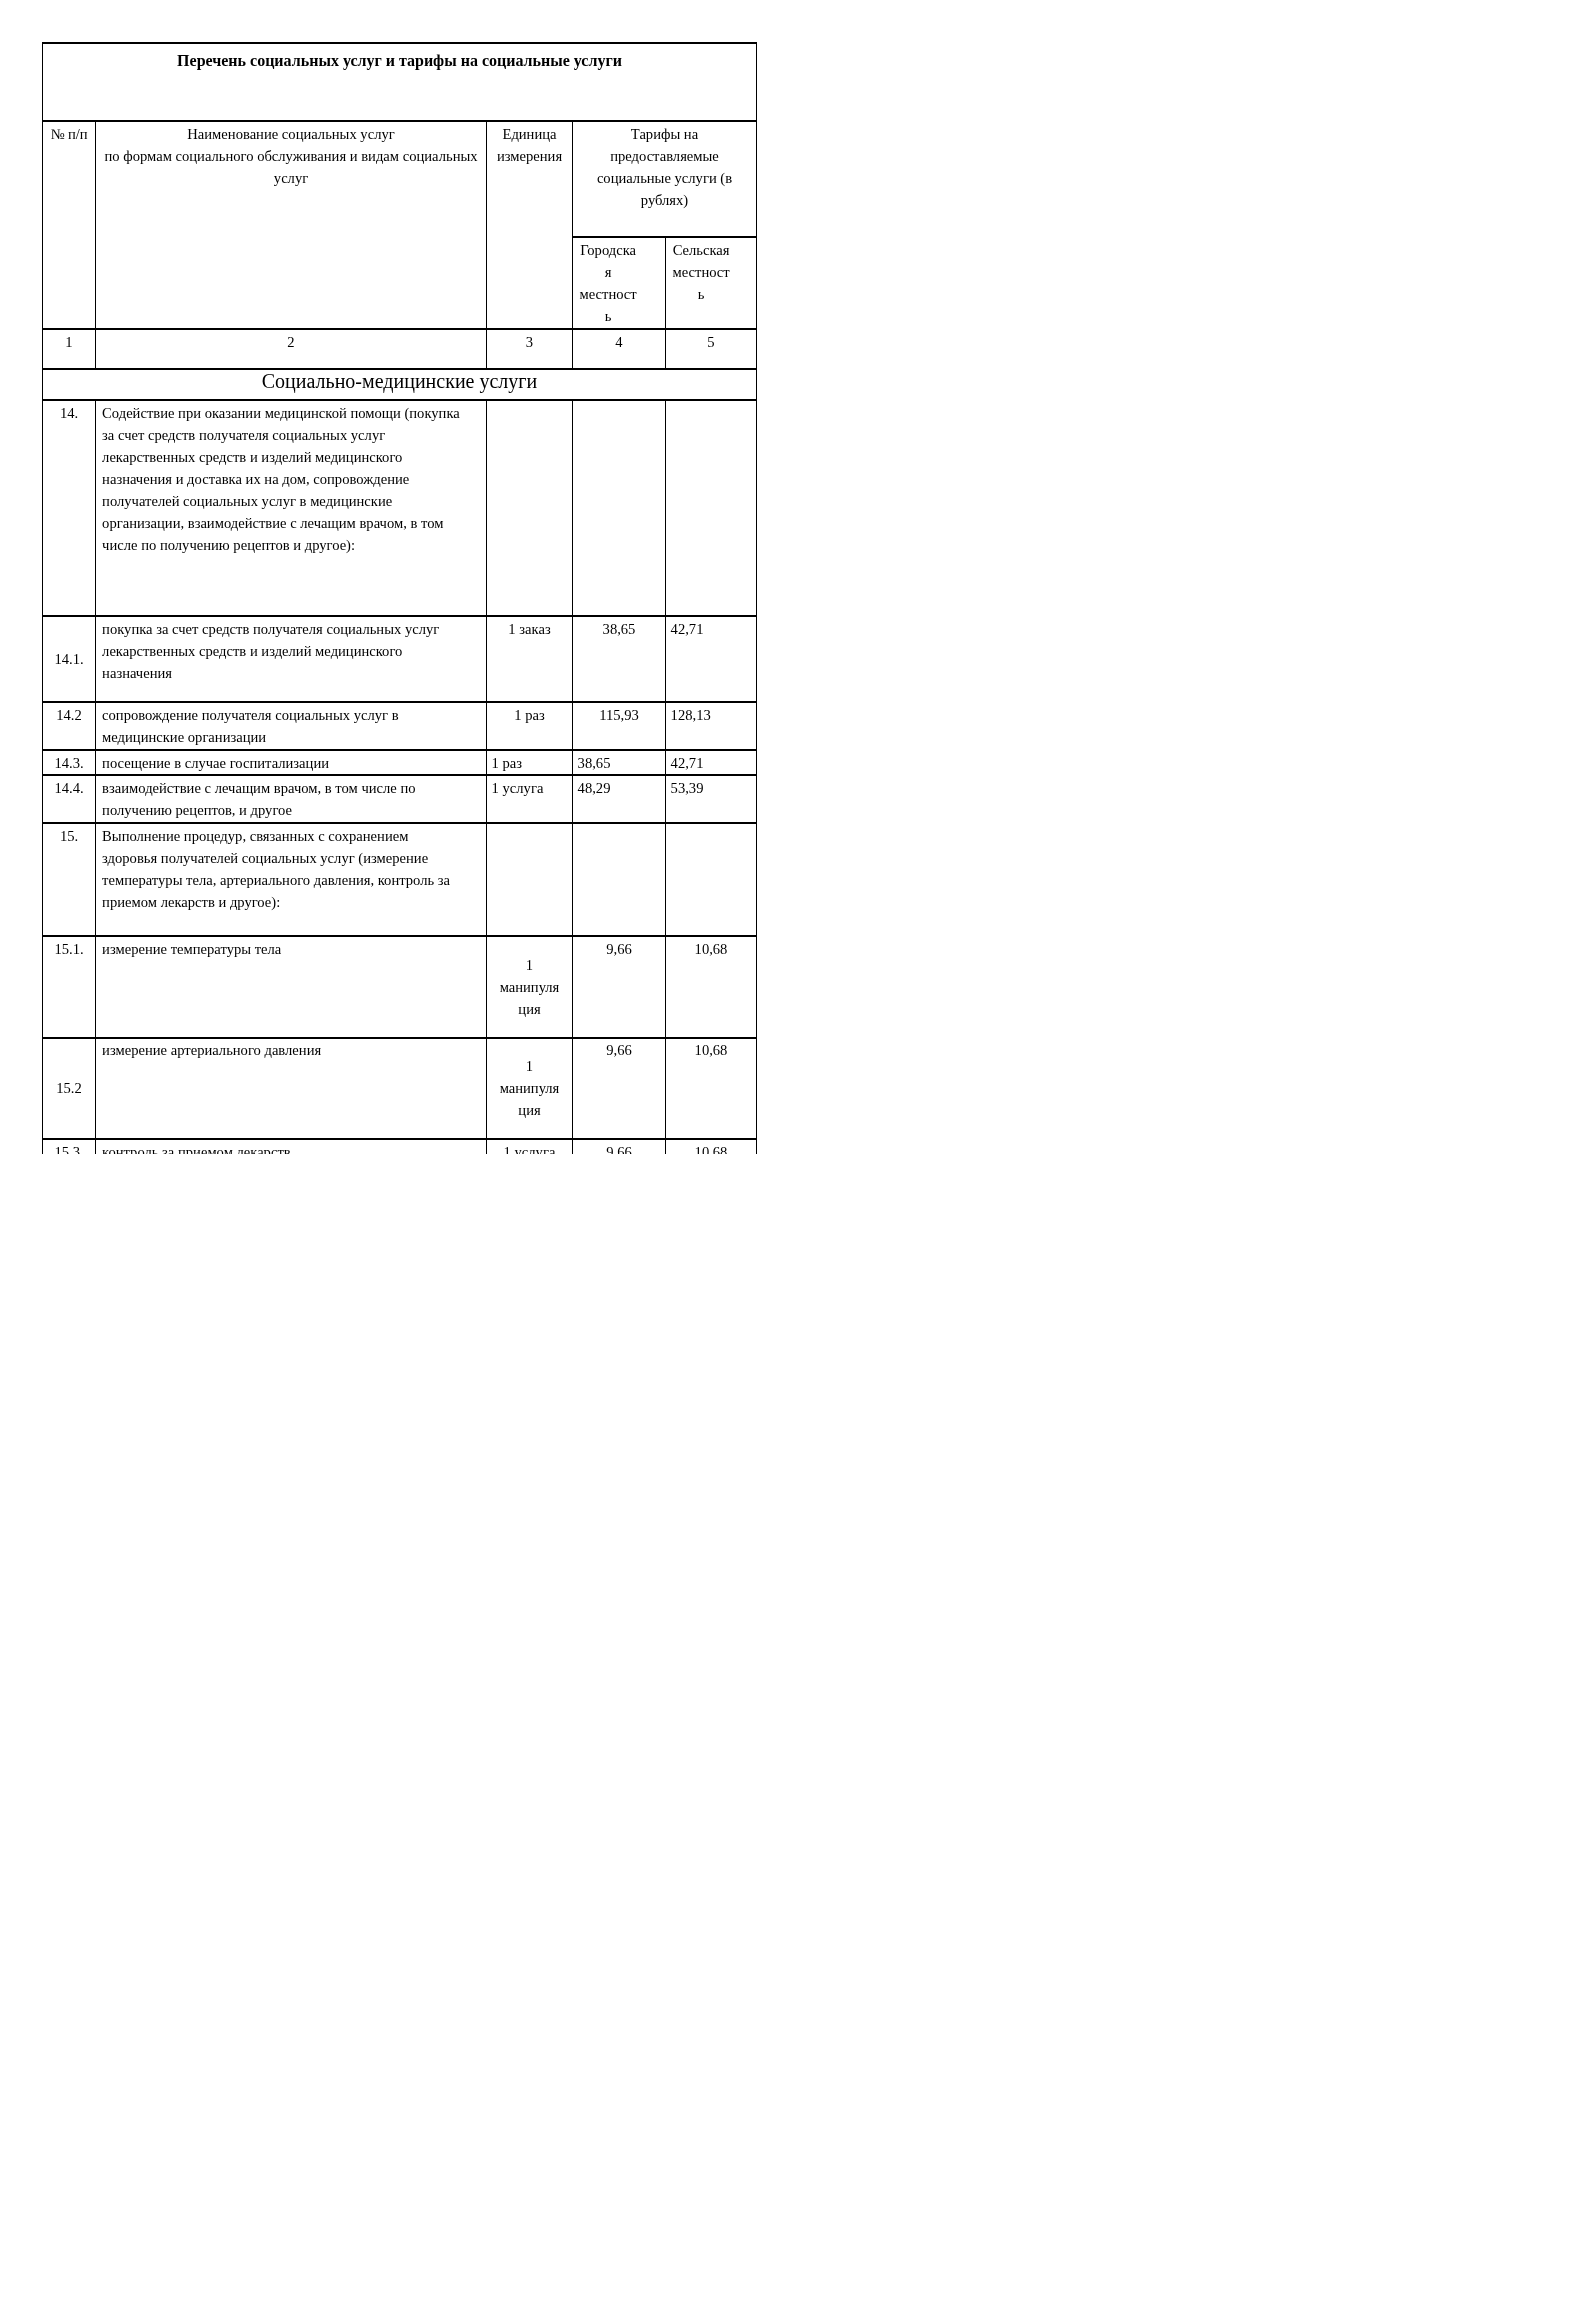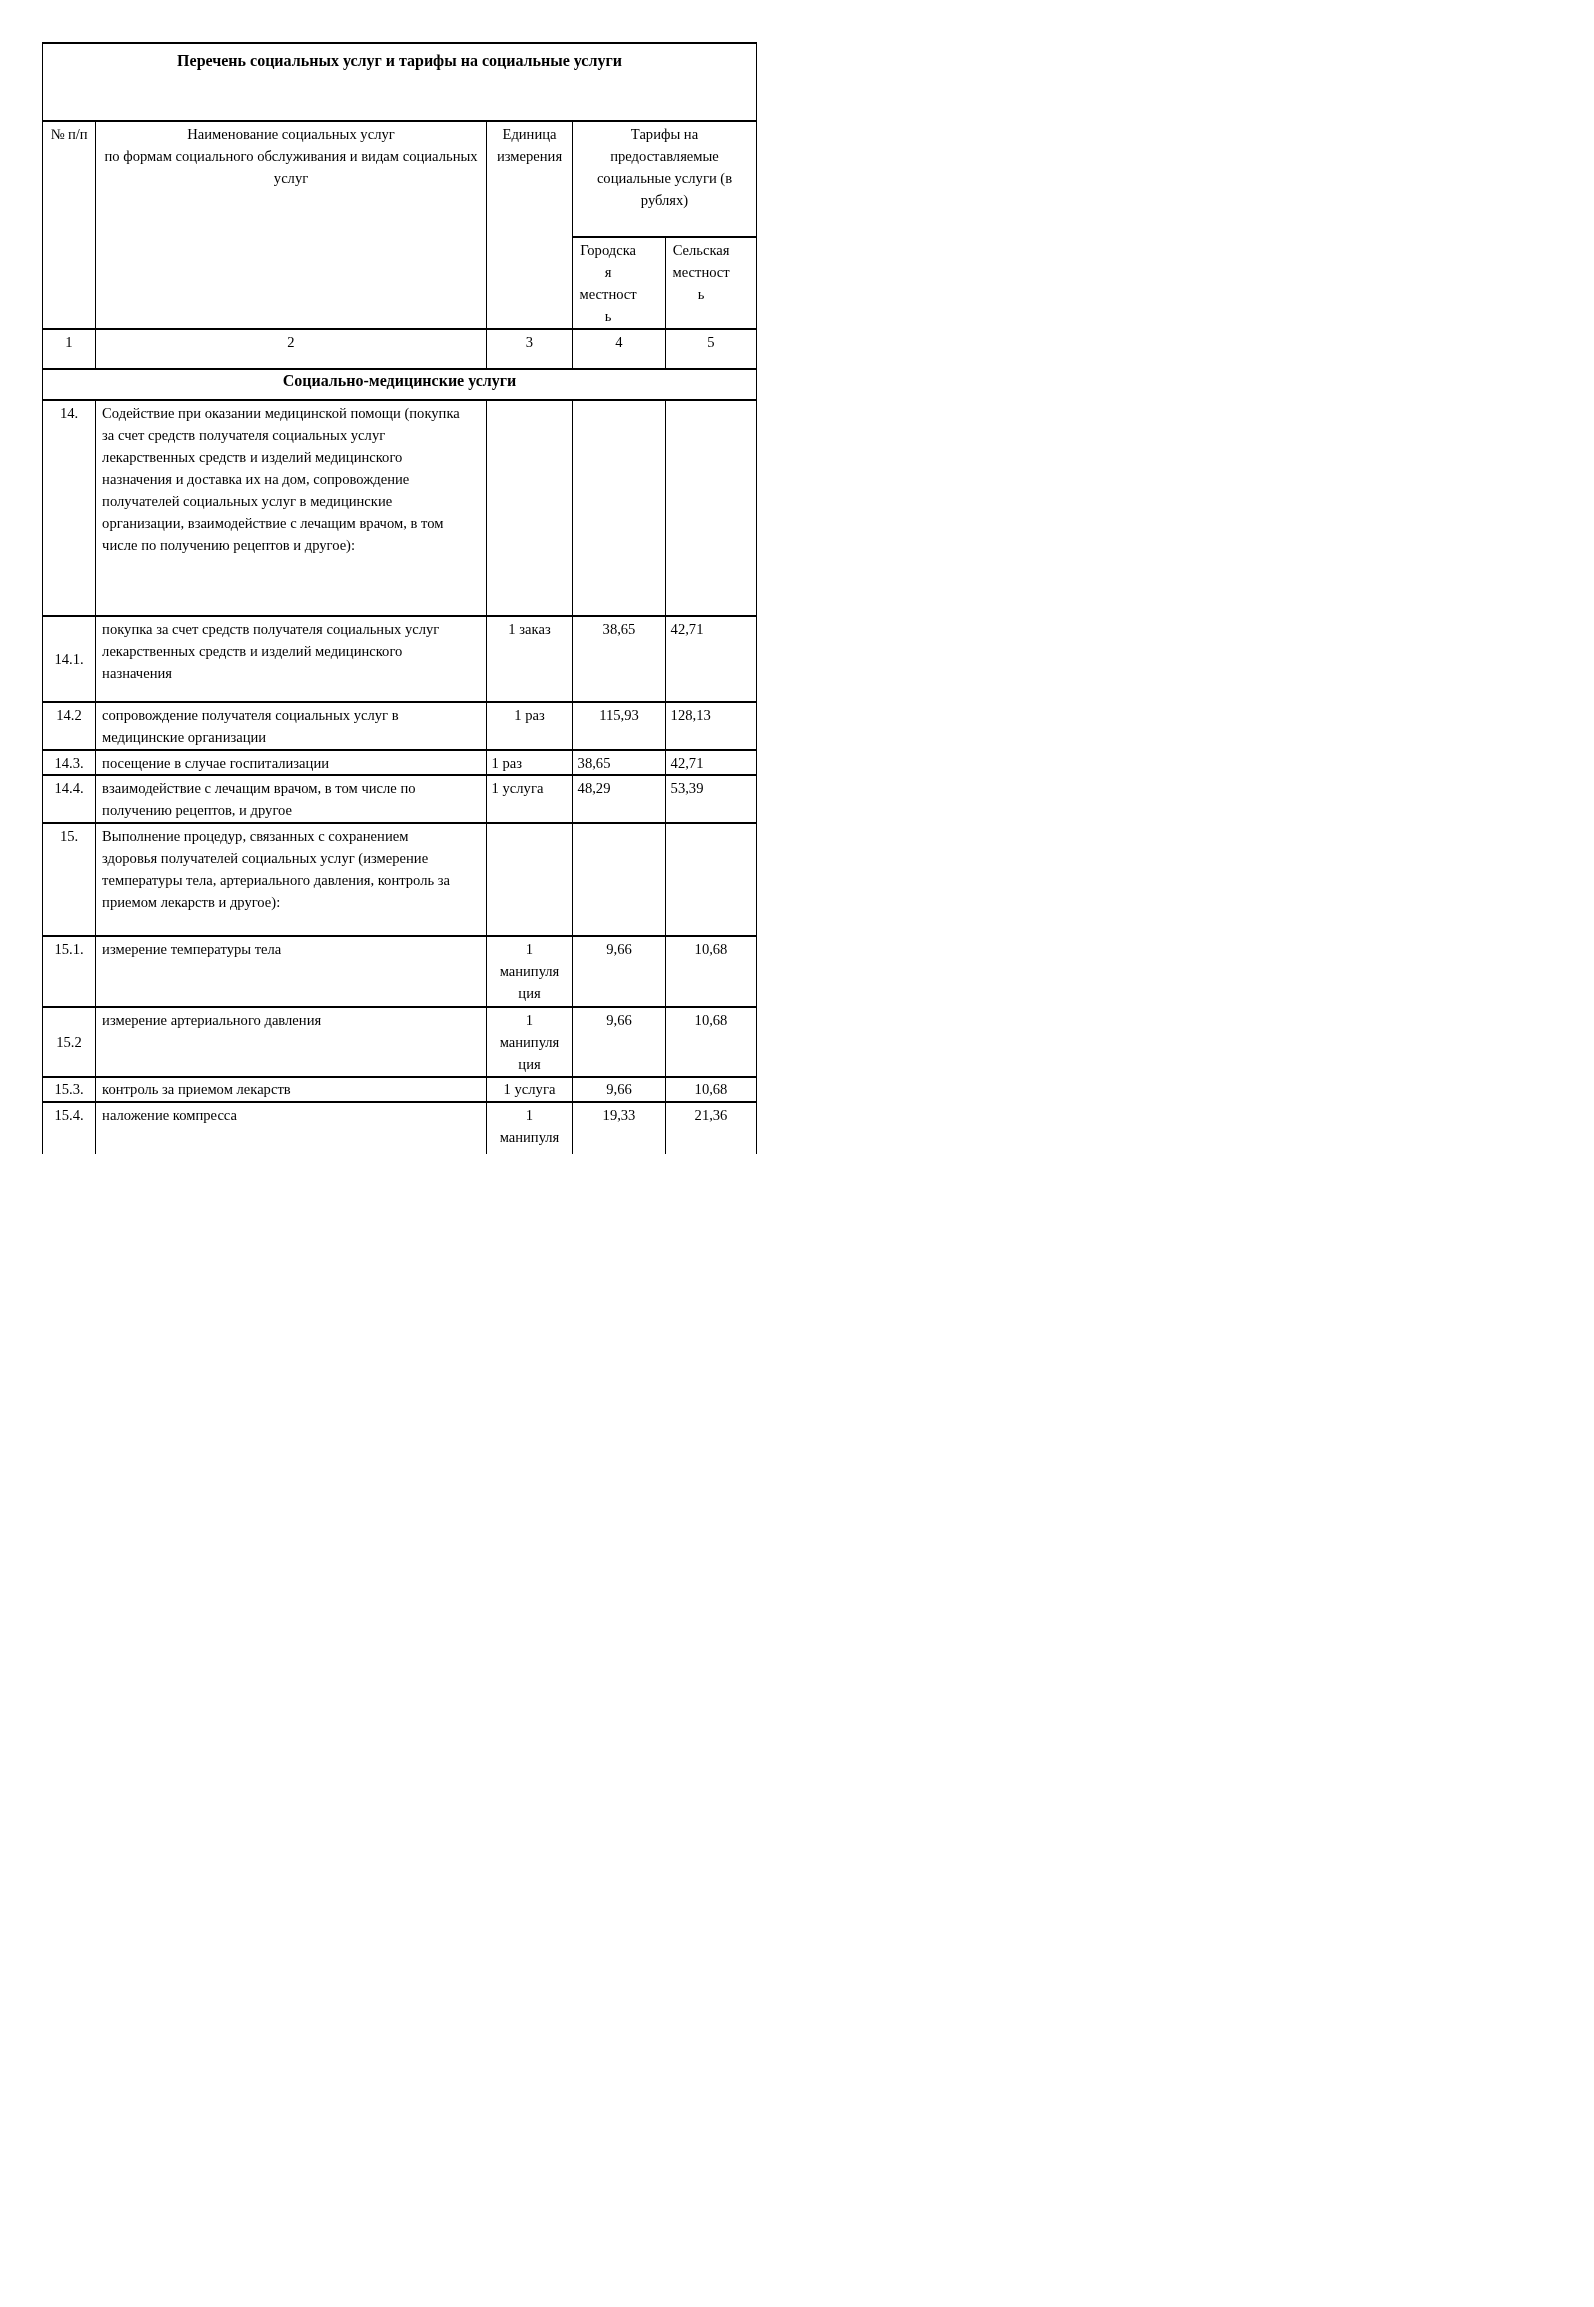--- a/index.html
+++ b/index.html
@@ -44,39 +44,39 @@
     height: 69px;
     font-weight: bold;
     font-size: 16px;
     padding-top: 6.1px;
   }
   .hdr-main td { height: 113px; }
   .hdr-sub td  { height: 67px; }
   .idx-row td  { height: 36px; }
   .section-row td {
     height: 28px;
-    font-weight: bold;
-    font-size: 16px;
+    font-weight: normal;
+    font-size: 20px;
   }
 
   td.name {
     text-align: left;
     padding: 0.8px 23px 0.8px 6.1px;
   }
   td.l { text-align: left; }
   td.vm { vertical-align: middle; }
 
   .loc-narrow {
     max-width: 61px;
     overflow-wrap: anywhere;
     text-align: center;
   }
   .unit-narrow {
     max-width: 67px;
-    margin: 0 auto;
+    margin: 16px auto;
     overflow-wrap: anywhere;
   }
   .clip { height: 41px; overflow: hidden; }
 
   .r14  { height: 216px; }
   .r141 { height: 86px; }
   .r142 { height: 47px; }
   .r143 { height: 23px; }
   .r144 { height: 46px; }
   .r15  { height: 113px; }

